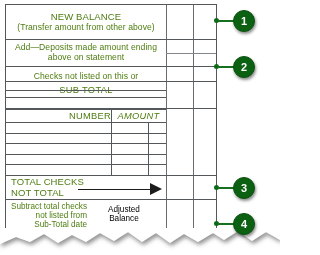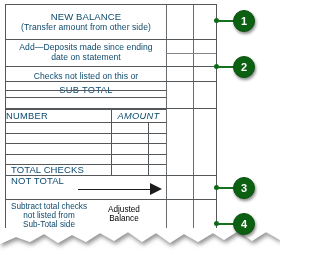--- a/index.html
+++ b/index.html
@@ -28,21 +28,21 @@
   #v-dollars{left:160px;}      
   #v-cents{left:187px;}        
 
   
   .row{
     position:absolute;left:0;width:160px;
     box-sizing:border-box;
     border-bottom:1px solid #55585a;
     display:flex;align-items:center;justify-content:center;
     text-align:center;
-    color:#0c4a6e;
+    color:#4d7c0f;
   }
   .row .txt{line-height:1.12;}
 
   
   .hline{
     position:absolute;left:0;width:210px;height:1px;
     background:#55585a;
   }
   .hline.thin{background:#83868a;}
 
@@ -105,88 +105,88 @@
 <body>
 
 <div id="sheet">
 
   <div class="vrule" id="v-dollars"></div>
   <div class="vrule" id="v-cents"></div>
 
   <div class="row" style="top:0px;height:35px;">
     <div class="txt">
       <div class="lbl-lg">NEW BALANCE</div>
-      <div class="lbl-md">(Transfer amount from other side)</div>
+      <div class="lbl-md">(Transfer amount from other above)</div>
     </div>
   </div>
   <div class="hline" style="top:34px;"></div>
   <div class="row" style="top:0;height:35px;left:160px;width:50px;border-bottom:none;"></div>
 
   <div class="row" style="top:35px;height:27px;">
     <div class="txt">
-      <div class="lbl-md">Add—Deposits made since ending</div>
-      <div class="lbl-md">date on statement</div>
+      <div class="lbl-md">Add—Deposits made amount ending</div>
+      <div class="lbl-md">above on statement</div>
     </div>
   </div>
   <div class="hline thin" style="top:48px;left:160px;width:50px;"></div>
   <div class="hline" style="top:61px;"></div>
   <div class="row" style="top:35px;height:27px;left:160px;width:50px;border-bottom:none;"></div>
 
   <div class="row" style="top:78px;height:15px;">
     <div class="caps">SUB TOTAL</div>
   </div>
   <div class="hline" style="top:76px;"></div>
   <div class="row" style="top:62px;height:15px;left:160px;width:50px;border-bottom:none;"></div>
 
   <div class="row" style="top:59px;height:27px;">
     <div class="txt">
       <div class="lbl-md">Checks not listed on this or</div>
     </div>
   </div>
   <div class="hline" style="top:103px;"></div>
 
-  <div class="row" style="top:104px;height:14px;width:105px;justify-content:flex-start;">
+  <div class="row" style="top:104px;height:14px;width:105px;justify-content:flex-end;">
     <div class="caps">NUMBER</div>
   </div>
   <div class="row" style="top:104px;height:14px;left:105px;width:55px;justify-content:center;font-style:italic;">
     <div class="caps">AMOUNT</div>
   </div>
   <div class="gridrow" style="top:104px;"></div>
   <div class="gridrow" style="top:117px;"></div>
 
   <div id="grid-body">
       <div class="gridrow" style="top: 127.6px;"></div>
       <div class="gridrow" style="top: 138.2px;"></div>
       <div class="gridrow" style="top: 148.8px;"></div>
       <div class="gridrow" style="top: 159.4px;"></div>
       <div class="gridrow" style="top: 170px;"></div>
     </div>
 
   <div id="v-amount" style="top:104px;height:66px;"></div>
   <div id="v-amtcents" style="top:117px;height:53px;"></div>
 
   <div class="hline" style="top:170px;"></div>
-  <div class="row" style="top:159px;height:24px;justify-content:flex-start;padding-left:5px;text-align:left;border-bottom:none;align-items:center;">
+  <div class="row" style="top:171px;height:24px;justify-content:flex-start;padding-left:5px;text-align:left;border-bottom:none;align-items:center;">
     <div class="txt">
       <div class="lbl-lg">TOTAL CHECKS</div>
       <div class="lbl-lg">NOT TOTAL</div>
     </div>
   </div>
   <div class="arrow-wrap">
     <div class="arrow-line"></div>
     <div class="arrow-head"></div>
   </div>
   <div class="hline" style="top:194px;"></div>
   <div class="row" style="top:171px;height:24px;left:160px;width:50px;border-bottom:none;"></div>
 
-  <div class="row" style="top:195px;height:31px;justify-content:flex-start;padding-left:5px;text-align:center;border-bottom:none;">
+  <div class="row" style="top:195px;height:31px;justify-content:flex-start;padding-left:5px;text-align:right;border-bottom:none;">
     <div class="txt">
       <div class="lbl-sm">Subtract total checks</div>
       <div class="lbl-sm">not listed from</div>
-      <div class="lbl-sm">Sub-Total side</div>
+      <div class="lbl-sm">Sub-Total date</div>
     </div>
   </div>
   <div style="position:absolute;top:200px;left:102px;text-align:center;">
     <div class="lbl-sm">Adjusted</div>
     <div class="lbl-sm">Balance</div>
   </div>
   <div class="row" style="top:195px;height:31px;left:160px;width:50px;border-bottom:none;"></div>
 </div>
 
 <div id="torn">

